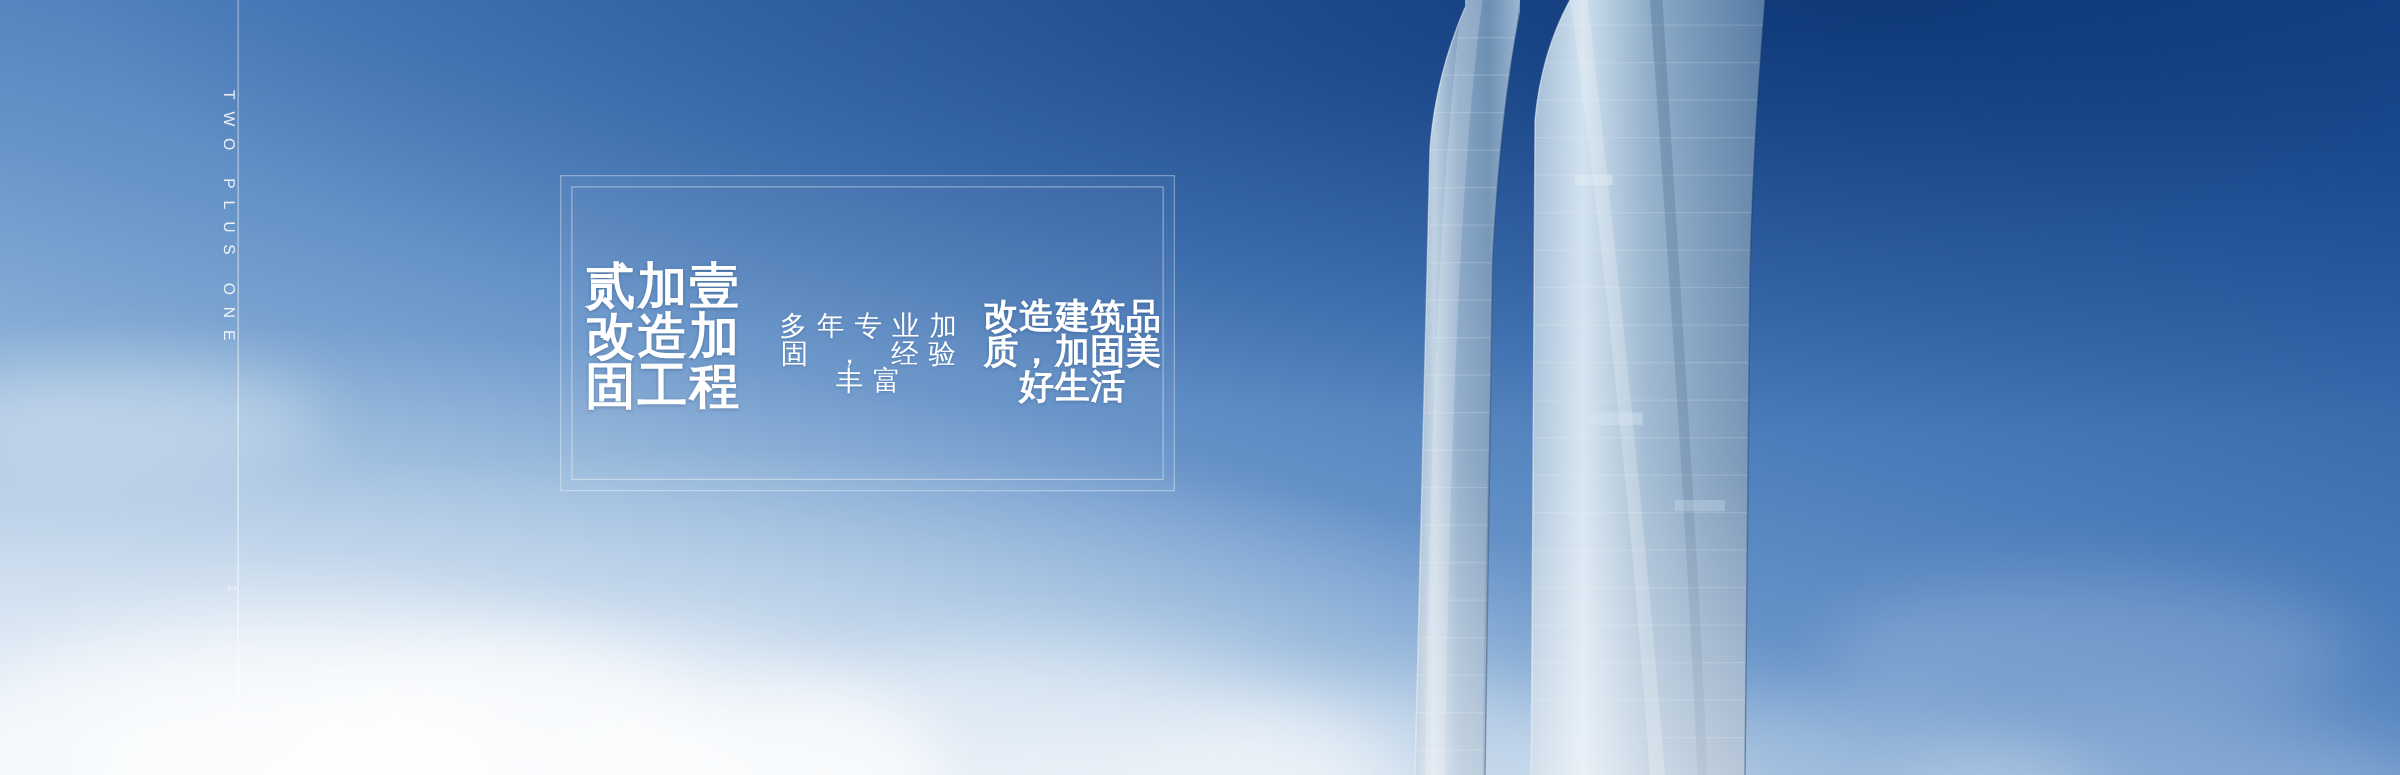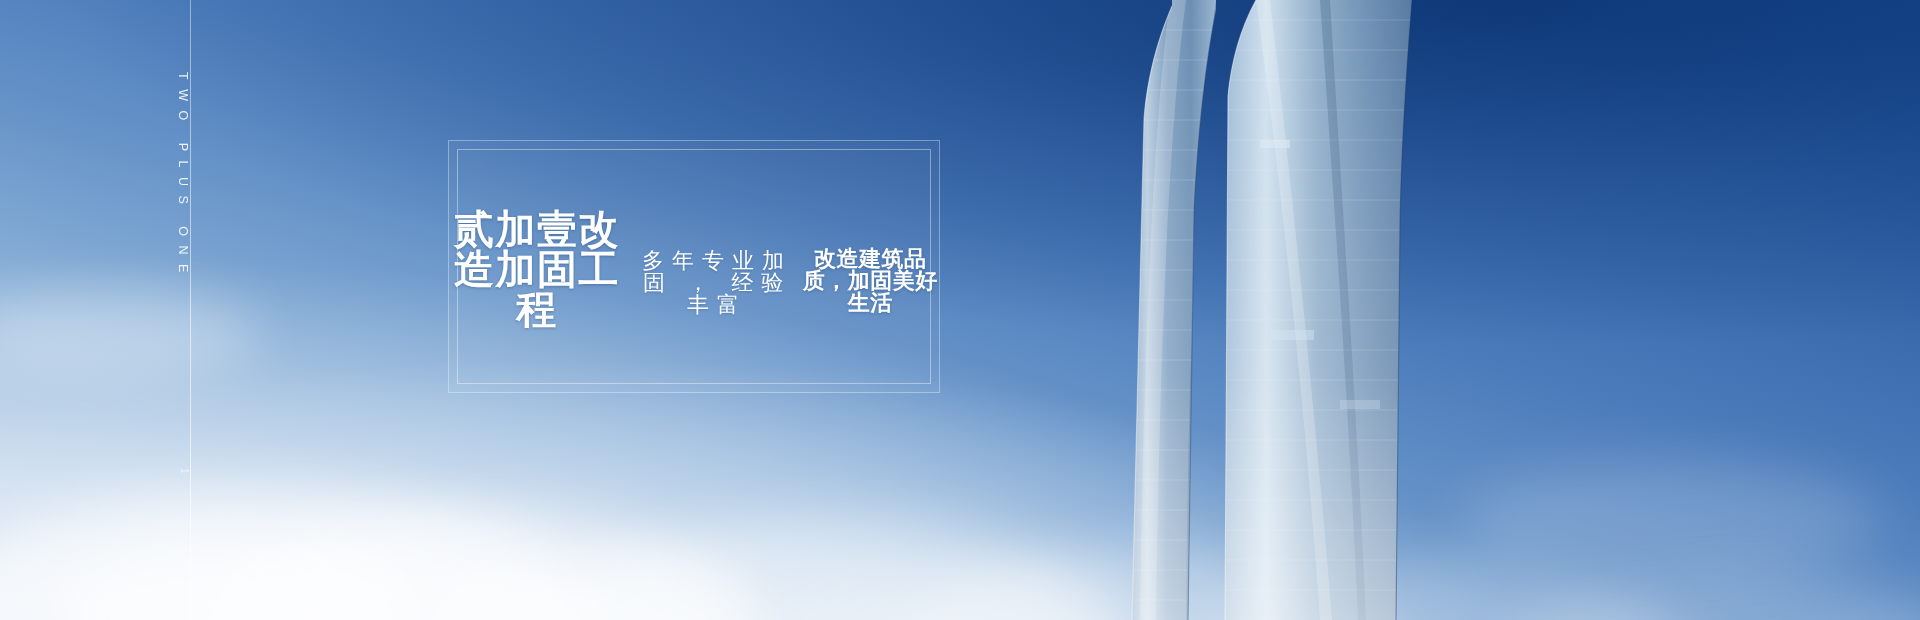--- a/index.html
+++ b/index.html
@@ -107,21 +107,21 @@
     color:#ffffff;
     font-size:22px; font-weight:400;
     letter-spacing:8px;
     line-height:1;
     margin-top:32px;
     padding-left:8px;
     text-shadow:0 1px 2px rgba(10,40,80,.22);
   }
   .t-slogan{
     color:#ffffff;
-    font-size:22px; font-weight:700;
+    font-size:28px; font-weight:700;
     letter-spacing:.5px;
     line-height:1;
     margin-top:28px;
     text-shadow:0 1px 3px rgba(10,40,80,.28);
   }
   .t-en{
     color:rgba(255,255,255,.95);
     font-size:11.5px; font-weight:400;
     letter-spacing:.15px;
     line-height:1;

